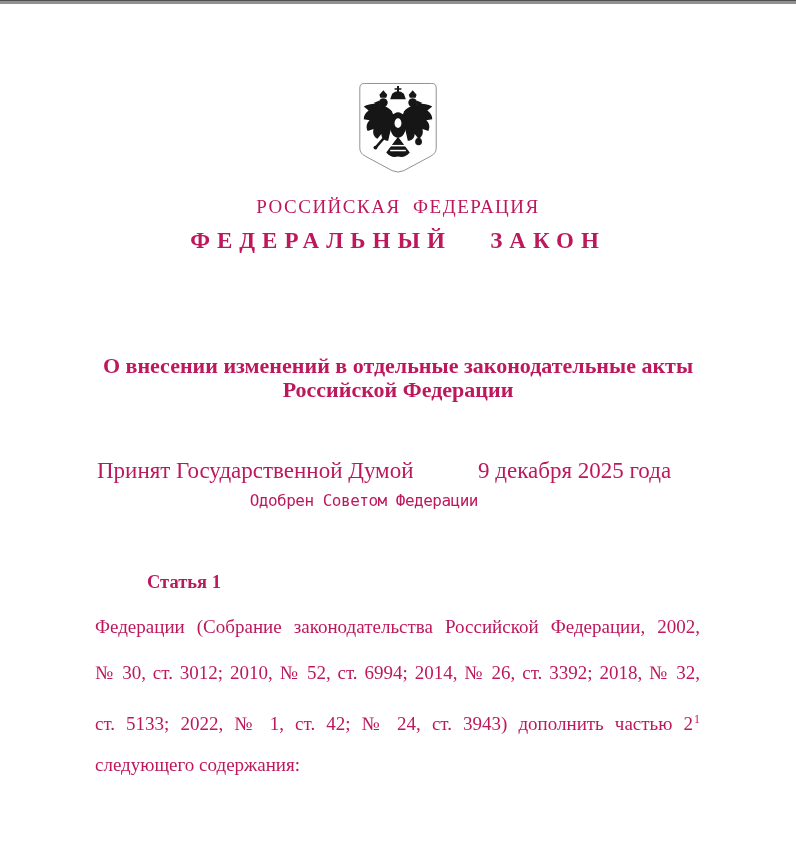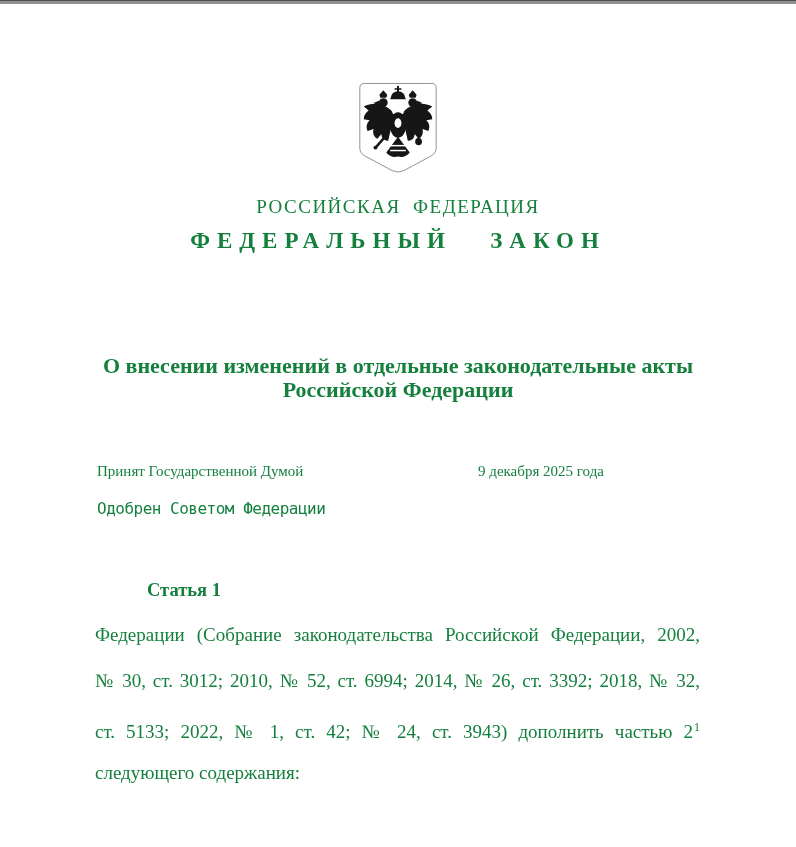--- a/index.html
+++ b/index.html
@@ -3,21 +3,21 @@
 <meta charset="utf-8">
 <style>
   html, body { margin: 0; padding: 0; background: #ffffff; }
   .page {
     position: relative;
     width: 796px;
     height: 847px;
     background: #ffffff;
     overflow: hidden;
     font-family: "Liberation Serif", serif;
-    color: #15803d;
+    color: #be185d;
   }
   .top-border {
     width: 100%;
     height: 4px;
     background: linear-gradient(#4f4f4f 0 35%, #909090 35% 100%);
   }
   .emblem-wrap {
     margin: 78px auto 0 auto;
     width: 82px;
     height: 94px;
@@ -51,24 +51,24 @@
     font-weight: 700;
     font-size: 22px;
     line-height: 24px;
   }
   .adoption {
     margin: 57px 96px 0 97px;
   }
   .adoption-row {
     display: flex;
     align-items: baseline;
-    font-size: 15px;
+    font-size: 23px;
     line-height: 24px;
   }
-  .adoption-row + .adoption-row { margin-top: 14px; }
+  .adoption-row + .adoption-row { margin-top: 6px; text-align: right; }
   .adoption-label { width: 381px; flex: 0 0 381px; }
   .adoption-date { white-space: pre; }
   .typewriter {
     font-family: "DejaVu Sans Mono", monospace;
     font-size: 16px;
     letter-spacing: -0.5px;
   }
   .article-heading {
     margin: 58px 0 0 147px;
     font-weight: 700;

